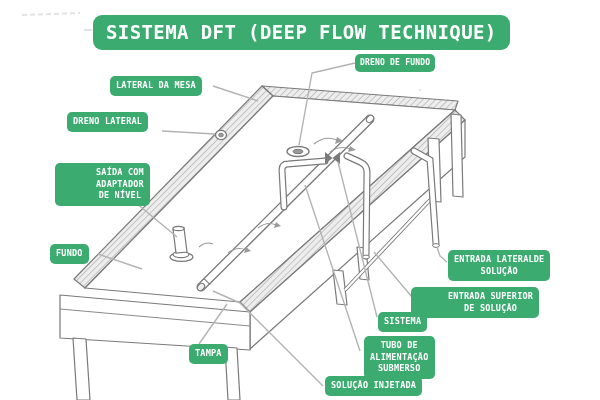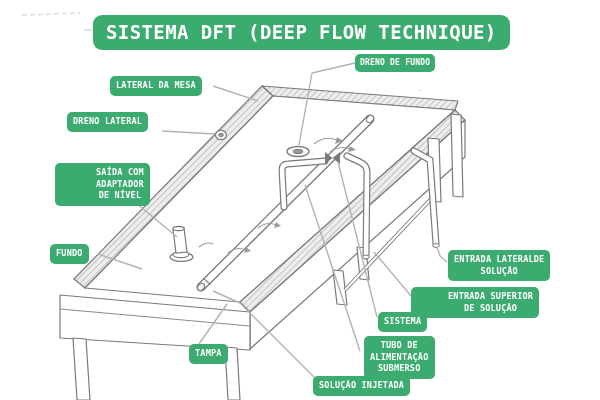--- a/index.html
+++ b/index.html
@@ -156,15 +156,15 @@
 
   <div class="badge" style="left:411px;top:287px;padding-left:37px;">ENTRADA SUPERIOR
 DE SOLUÇÃO</div>
 
   <div class="badge" style="left:378px;top:312px;">SISTEMA</div>
 
   <div class="badge" style="left:364px;top:336px;">TUBO DE
 ALIMENTAÇÃO
 SUBMERSO</div>
 
-  <div class="badge" style="left:313px;top:376px;">SOLUÇÃO INJETADA</div>
+  <div class="badge" style="left:325px;top:376px;">SOLUÇÃO INJETADA</div>
 
 </div>
 
 </body></html>

